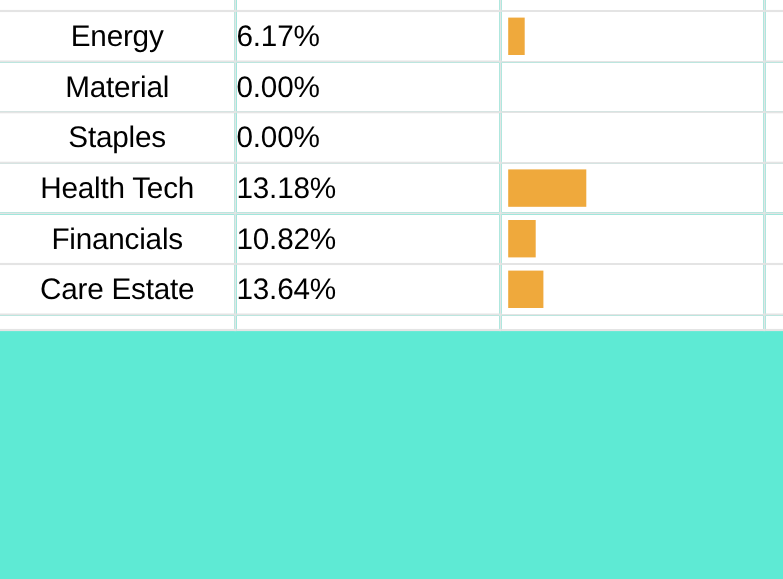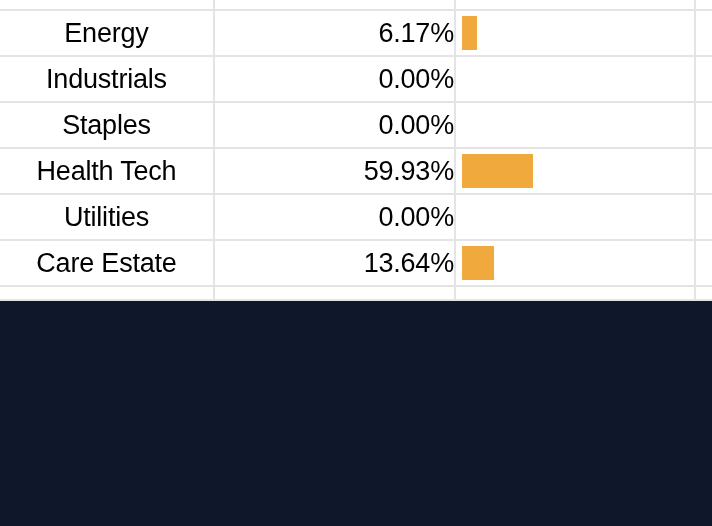--- a/index.html
+++ b/index.html
@@ -12,21 +12,21 @@
     height: 526px;
     overflow: hidden;
     font-family: "Liberation Sans", sans-serif;
     -webkit-font-smoothing: antialiased;
   }
 
   #sheet {
     position: relative;
     width: 712px;
     height: 526px;
-    background: #0f172a;
+    background: #5eead4;
   }
 
   .grid {
     position: absolute;
     left: 0;
     top: 0;
     width: 712px;
     border-collapse: collapse;
     table-layout: fixed;
   }
@@ -50,21 +50,21 @@
 
   .grid td.label-cell {
     text-align: center;
     font-size: 27px;
     color: #000000;
     letter-spacing: -0.2px;
     white-space: nowrap;
   }
 
   .grid td.value-cell {
-    text-align: right;
+    text-align: left;
     font-size: 27px;
     color: #000000;
     letter-spacing: -0.2px;
     white-space: nowrap;
   }
 
   .grid td.bar-cell {
     padding: 0;
     position: relative;
   }
@@ -116,50 +116,52 @@
           <td class="label-cell">Energy</td>
           <td class="value-cell">6.17%</td>
           <td class="bar-cell">
             <div class="bar-wrap">
               <div class="bar" style="width: 15px; background: rgb(239, 169, 60);"></div>
             </div>
           </td>
           <td class="tail-cell"></td>
         </tr>
         <tr>
-          <td class="label-cell">Industrials</td>
+          <td class="label-cell">Material</td>
           <td class="value-cell">0.00%</td>
           <td class="bar-cell">
             <div class="bar-wrap"></div>
           </td>
           <td class="tail-cell"></td>
         </tr>
         <tr>
           <td class="label-cell">Staples</td>
           <td class="value-cell">0.00%</td>
           <td class="bar-cell">
             <div class="bar-wrap"></div>
           </td>
           <td class="tail-cell"></td>
         </tr>
         <tr>
           <td class="label-cell">Health Tech</td>
-          <td class="value-cell">59.93%</td>
+          <td class="value-cell">13.18%</td>
           <td class="bar-cell">
             <div class="bar-wrap">
               <div class="bar" style="width: 71px; background: rgb(239, 169, 60);"></div>
             </div>
           </td>
           <td class="tail-cell"></td>
         </tr>
         <tr>
-          <td class="label-cell">Utilities</td>
-          <td class="value-cell">0.00%</td>
+          <td class="label-cell">Financials</td>
+          <td class="value-cell">10.82%</td>
           <td class="bar-cell">
-            <div class="bar-wrap"></div>
+            <div class="bar-wrap">
+              <div class="bar" style="width: 25px; background: rgb(239, 169, 60);"></div>
+            </div>
           </td>
           <td class="tail-cell"></td>
         </tr>
         <tr>
           <td class="label-cell">Care Estate</td>
           <td class="value-cell">13.64%</td>
           <td class="bar-cell">
             <div class="bar-wrap">
               <div class="bar" style="width: 32px; background: rgb(239, 169, 60);"></div>
             </div>

